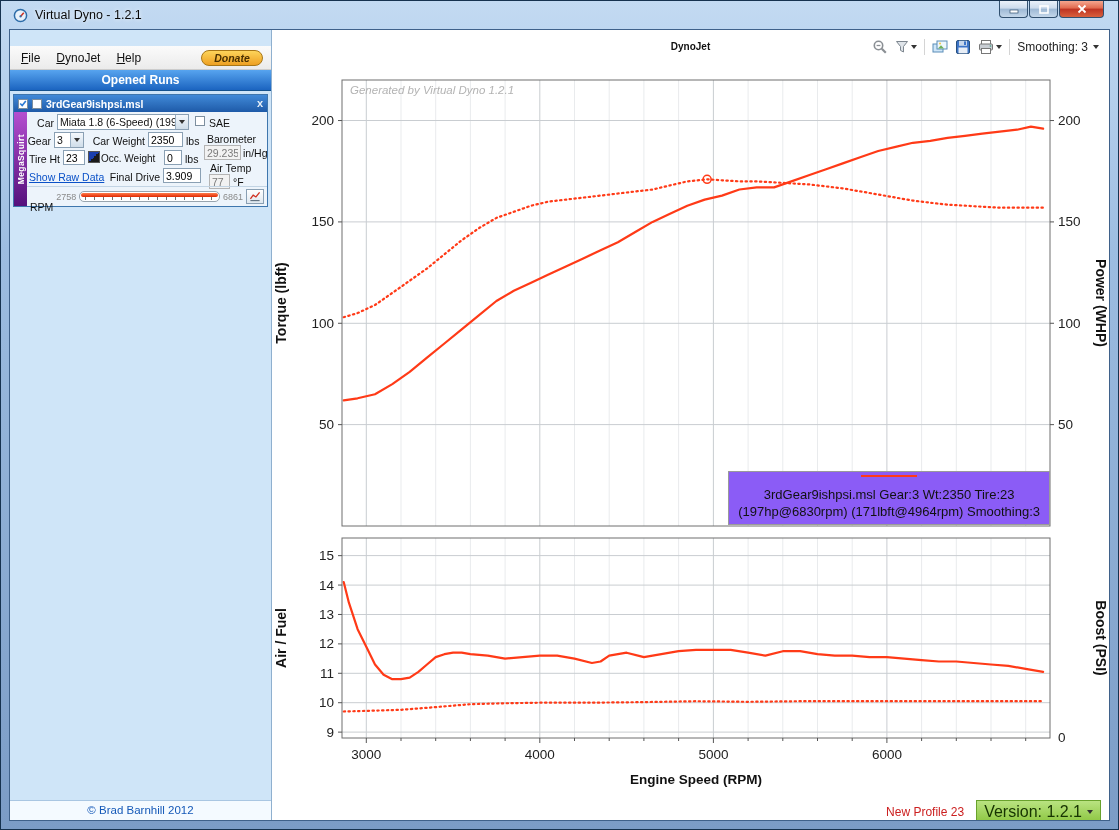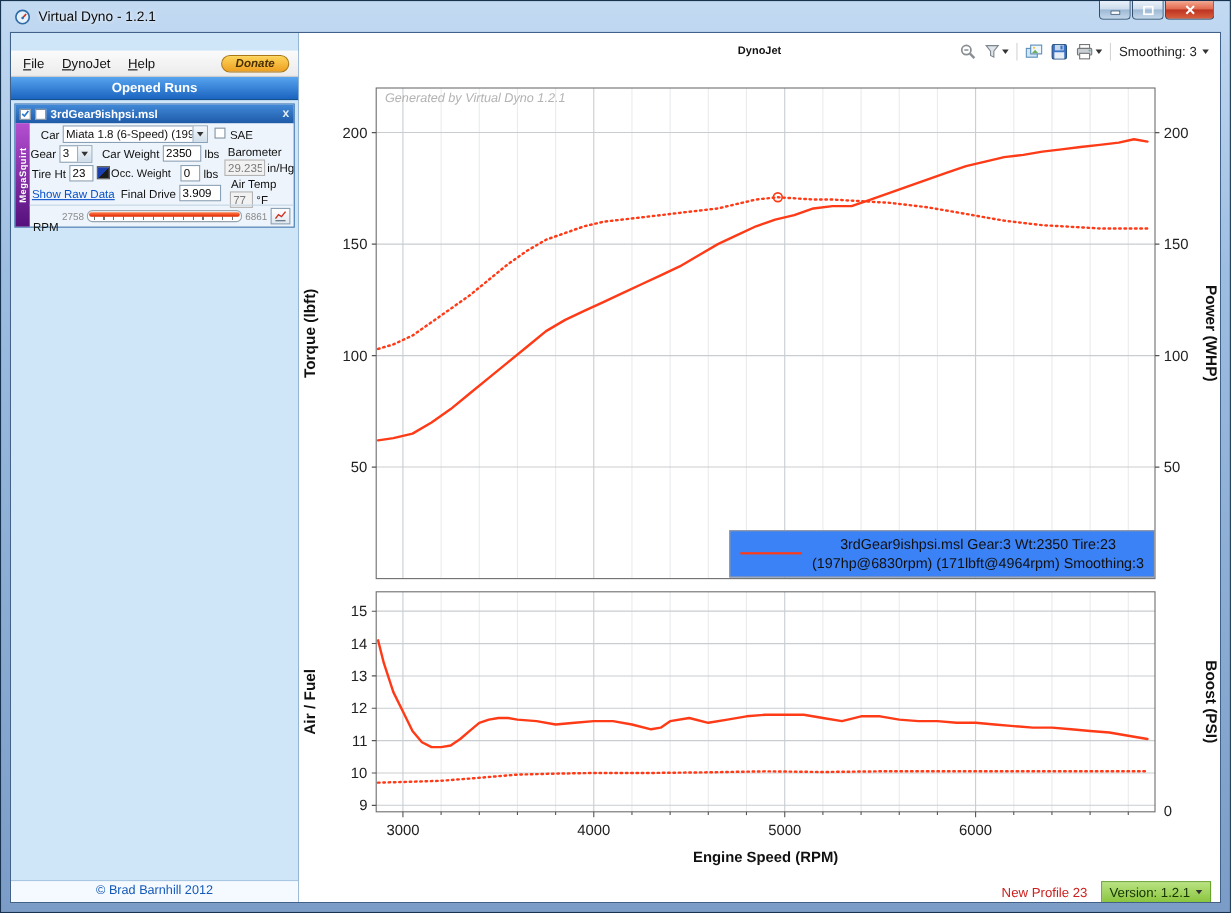--- a/index.html
+++ b/index.html
@@ -74,30 +74,30 @@
   .main-header { position:relative; flex:0 0 36px; }
   .chart-title { position:absolute; left:50%; top:11px; transform:translateX(-50%); font-size:10px; font-weight:bold; color:#111; }
   .toolbar { position:absolute; right:10px; top:9px; display:flex; align-items:center; gap:7px; }
   .tb-sep { width:1px; height:16px; background:#d4d4d4; }
   .tb-btn { display:flex; align-items:center; gap:2px; cursor:default; }
   .smoothing { font-size:12px; color:#222; display:flex; align-items:center; gap:5px; }
 
   .chart-wrap { position:relative; flex:0 0 auto; }
   .chart-wrap svg { display:block; }
   .watermark { position:absolute; left:78px; top:18px; font-size:11.5px; font-style:italic; color:#b3b3b3; }
-  .legend { position:absolute; right:59px; bottom:7px; border:1px solid #9a9a9a; background:#3b82f6;
-    display:flex; align-items:center; gap:9px; padding:3px 9px; }
+  .legend { position:absolute; right:59px; bottom:7px; border:1px solid #9a9a9a; background:#8b5cf6;
+    display:flex; align-items:center; gap:9px; padding:3px 9px;flex-direction:column; }
   .legend-sample { width:56px; height:0; border-top:2.5px solid #ff3a17; }
   .legend-text { text-align:center; font-size:13px; color:#111; line-height:1.35; white-space:nowrap; }
 
   .statusbar { margin-top:auto; flex:0 0 22px; display:flex; align-items:center; justify-content:flex-end; gap:12px;
     padding:0 8px; background:#fff; }
   .profile { color:#cc2020; font-size:12px; }
   .version-chip { display:flex; align-items:center; gap:5px; background:linear-gradient(#b9e381,#8bc53f);
-    border:1px solid #69a22c; padding:2px 7px; font-size:12px; color:#163300; }
+    border:1px solid #69a22c; padding:2px 7px; font-size:16px; color:#163300; }
 </style>
 </head>
 <body>
 
 <div class="window">
 
   <div class="titlebar">
     <svg width="15" height="15" viewBox="0 0 16 16">
         <circle cx="8" cy="8" r="6.5" fill="#e8f1fa" stroke="#2d6ca8" stroke-width="1.6"></circle>
         <line x1="8" y1="9" x2="11.5" y2="5" stroke="#d03020" stroke-width="1.6"></line>

